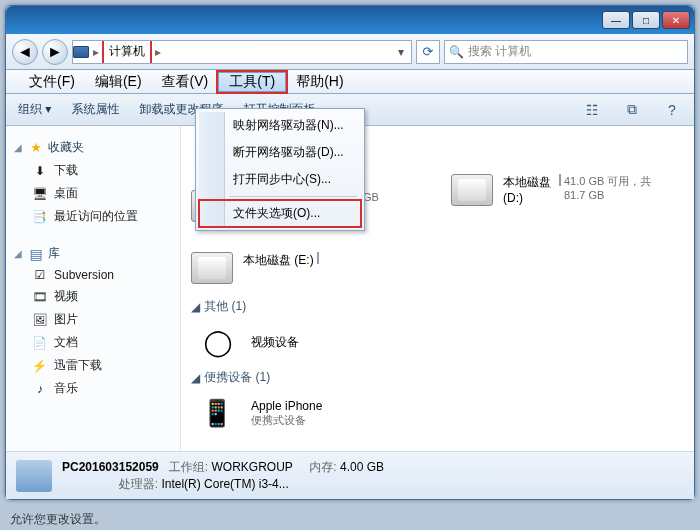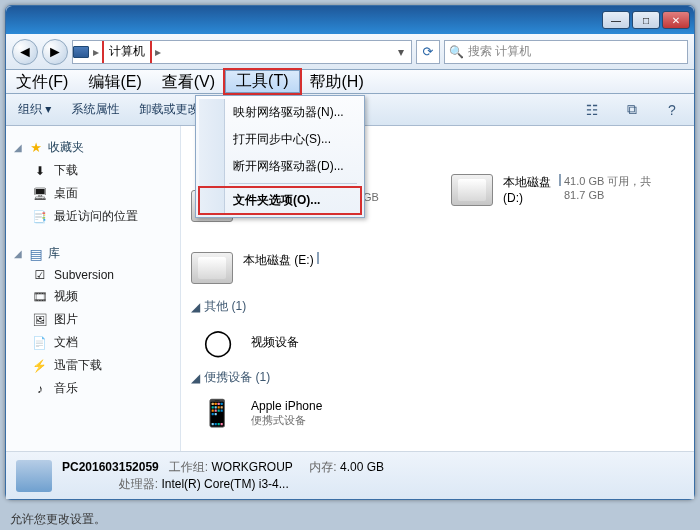--- a/index.html
+++ b/index.html
@@ -12,21 +12,21 @@
 .navbar { height: 36px; background: linear-gradient(#f4f8fd, #dfe9f4); display: flex; align-items: center; padding: 0 6px; gap: 4px; border-bottom: 1px solid #8ea8c3; }
 .nav-btn { width: 26px; height: 26px; border: 1px solid #8fa8c0; border-radius: 50%; background: radial-gradient(circle at 30% 30%, #fff, #bcd0e5); display: flex; align-items: center; justify-content: center; cursor: pointer; }
 .breadcrumb { flex: 0 0 340px; height: 24px; border: 1px solid #99abc2; background: #fff; display: flex; align-items: center; font-size: 12px; overflow: hidden; }
 .crumb-comp { display: flex; align-items: center; gap: 4px; padding: 16px 6px; outline: 2px solid #d62f2f; outline-offset: -1px; height: 22px; }
 .crumb-sep { padding: 0 4px; color: #666; }
 .crumb-icon { width: 16px; height: 12px; background: linear-gradient(#4a7ab8, #2c5a95); border: 1px solid #1f4874; border-radius: 1px; position: relative; }
 .crumb-grow { flex: 1; }
 .crumb-drop { width: 20px; text-align: center; color: #555; cursor: pointer; }
 .refresh { width: 24px; height: 24px; border: 1px solid #99abc2; background: #fff; display: flex; align-items: center; justify-content: center; color: #2a66a7; cursor: pointer; font-size: 13px; }
 .search { flex: 1; height: 24px; border: 1px solid #99abc2; background: #fff; display: flex; align-items: center; padding: 0 4px; font-size: 12px; color: #888; gap: 4px; }
-.menubar { height: 24px; background: linear-gradient(#fafcff, #e8eff8); display: flex; align-items: flex-end; font-size: 16px; border-bottom: 1px solid #8ea8c3; position: relative; }
+.menubar { height: 24px; background: linear-gradient(#fafcff, #e8eff8); display: flex; align-items: center; font-size: 14px; border-bottom: 1px solid #8ea8c3; position: relative; padding-left: 13px; }
 .menu-item { padding: 0 10px; display: flex; align-items: center; cursor: pointer; }
 .menu-item.active { background: linear-gradient(#d9e9fb, #bcd8f6); border: 1px solid #7c9cc0; outline: 2px solid #d62f2f; outline-offset: 0; }
 .toolbar { height: 32px; background: linear-gradient(#eef4fb, #d9e6f3); display: flex; align-items: center; font-size: 12px; padding: 0 12px; gap: 20px; border-bottom: 1px solid #a8bacf; color: #1a385a; }
 .toolbar .grow { flex: 1; }
 .tool-icon { width: 20px; height: 16px; display: flex; align-items: center; justify-content: center; color: #3a5a7d; cursor: pointer; font-size: 14px; }
 .body { flex: 1; display: flex; background: #fff; overflow: hidden; }
 .sidebar { width: 175px; background: #fafcfe; border-right: 1px solid #dce5ef; font-size: 12px; padding: 10px 4px; overflow: hidden; }
 .side-group { margin-bottom: 14px; }
 .side-head { display: flex; align-items: center; gap: 4px; padding: 3px 4px; color: #23435c; font-weight: 400; }
 .side-item { display: flex; align-items: center; gap: 6px; padding: 3px 4px 3px 22px; color: #1a1a1a; }
@@ -46,29 +46,29 @@
 .bar-red { background: linear-gradient(#f0655e, #c82a22); }
 .disk-sub { color: #6c6c6c; font-size: 11px; }
 .section-head { display: flex; align-items: center; gap: 4px; color: #3d5770; margin: 8px 0; }
 .item-row { display: flex; align-items: center; gap: 12px; margin-left: 6px; }
 .dev-icon { width: 42px; height: 38px; display: flex; align-items: center; justify-content: center; font-size: 26px; }
 .footer { height: 48px; border-top: 1px solid #cfd9e4; background: linear-gradient(#eef4fb, #dce8f5); display: flex; align-items: center; padding: 0 10px; font-size: 12px; gap: 10px; }
 .footer-icon { width: 36px; height: 32px; background: linear-gradient(#b6cde6, #6fa0cf); border-radius: 3px; }
 .statusbar { position: absolute; bottom: 2px; left: 10px; font-size: 12px; color: #333; }
 
 .dropdown {
-  position: absolute; left: 189px; top: 89px; width: 170px;
+  position: absolute; left: 189px; top: 102px; width: 170px;
   background: linear-gradient(#fbfcfe, #ecf2f9);
   border: 1px solid #8da8c6; box-shadow: 2px 2px 4px rgba(0,0,0,0.25);
   font-size: 12px; padding: 3px;
 }
 .dd-gutter { position:absolute; left:3px; top:3px; bottom:3px; width:26px; background: linear-gradient(90deg,#e8eff8,#dde8f4); border-right:1px solid #c1cfe0; }
 .dd-item { position: relative; padding: 5px 8px 5px 34px; cursor: pointer; }
 .dd-sep { height: 1px; background: #c1cfe0; margin: 3px 4px 3px 30px; }
-.dd-item.hot { outline: 2px solid #d62f2f; outline-offset: -1px; font-weight: bold; }
+.dd-item.hot { outline: 2px solid #d62f2f; outline-offset: -1px; }
 </style>
 </head>
 <body>
 
 <div class="window">
 
   <div class="titlebar">
     <div class="caption-btns">
       <div class="caption-btn">—</div>
       <div class="caption-btn">□</div>
@@ -233,21 +233,21 @@
       <div>
         &nbsp;&nbsp;&nbsp;&nbsp;&nbsp;&nbsp;&nbsp;&nbsp;&nbsp;&nbsp;&nbsp;&nbsp;&nbsp;&nbsp;&nbsp;&nbsp;
         <span style="color:#666">处理器:</span> <span>Intel(R) Core(TM) i3-4...</span>
       </div>
     </div>
   </div>
 
   <div class="dropdown">
     <div class="dd-gutter"></div>
     <div class="dd-item">映射网络驱动器(N)...</div>
+    <div class="dd-item">断开网络驱动器(D)...</div>
     <div class="dd-item">打开同步中心(S)...</div>
-    <div class="dd-item">断开网络驱动器(D)...</div>
     <div class="dd-sep"></div>
     <div class="dd-item hot">文件夹选项(O)...</div>
   </div>
 
 </div>
 
 <div class="statusbar">允许您更改设置。</div>
 
 </body></html>

